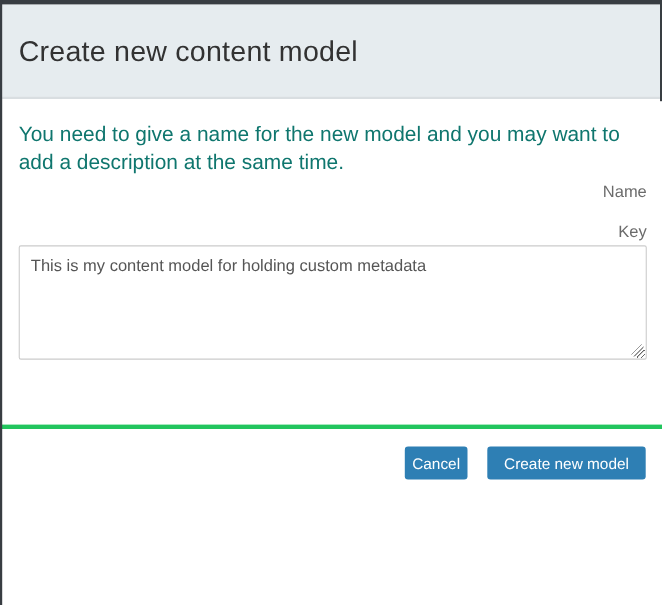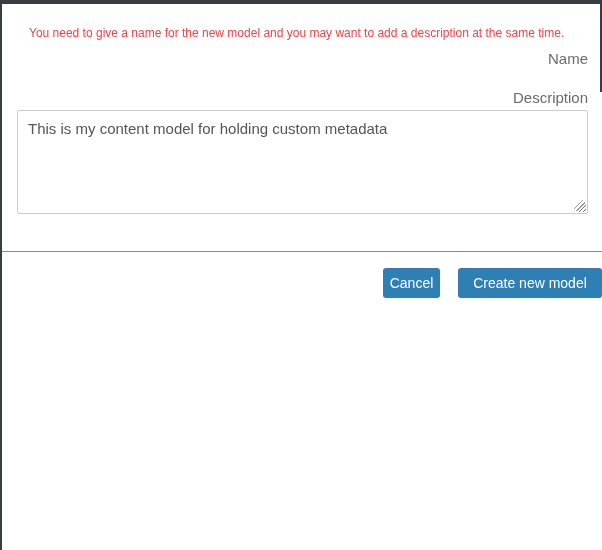--- a/index.html
+++ b/index.html
@@ -32,25 +32,24 @@
     font-size: 26px;
     font-weight: 400;
     color: #323232;
     letter-spacing: 0.2px;
   }
 
   .modal-body {
     padding: 20px 14px 0 17px;
   }
   .intro-text {
-    font-size: 12px;
+    font-size: 19px;
     line-height: 26px;
-    color: #ef4444;
+    color: #0f766e;
     width: 573px;
-    margin-left: 12px;
   }
   .field-label {
     display: block;
     margin-top: 18px;
     font-size: 15px;
     line-height: 18px;
     color: #6b6b6b;
     text-align: right;
   }
   .field-label.first { margin-top: 4px; }
@@ -88,23 +87,23 @@
   .text-area-wrap { position: relative; }
   
   .resize-grip {
     position: absolute; right: 3px; bottom: 3px;
     width: 11px; height: 11px; pointer-events: none;
     background:
       linear-gradient(135deg, transparent 0 6px, #9a9a9a 6px 7px, transparent 7px 9px, #9a9a9a 9px 10px, transparent 10px);
   }
 
   .modal-footer {
-    margin-top: 37px;
-    border-top: 1px solid #22c55e;
-    padding: 16px 0 0 0;
+    margin-top: 59px;
+    border-top: 4px solid #22c55e;
+    padding: 16px 15px 0 0;
     text-align: right;
     font-size: 0;
   }
   .btn {
     display: inline-block;
     height: 30px;
     line-height: 30px;
     border: none;
     border-radius: 3px;
     background: var(--accent, #2e7fb4);
@@ -120,28 +119,31 @@
   .btn-submit { width: 144px; margin-left: 18px; }
 </style>
 </head>
 <body>
 
 <div class="screen">
   <div class="frame-top"></div>
   <div class="frame-left"></div>
   <div class="frame-right"></div>
 
+  <div class="modal-header">
+    <div class="modal-title">Create new content model</div>
+  </div>
 
   <div class="modal-body">
     <p class="intro-text">You need to give a name for the new model and you may want to add a description at the same time.</p>
 
     <label class="field-label first">Name</label>
 
+    <label class="field-label">Key</label>
 
-    <label class="field-label desc-label">Description</label>
     <div class="text-area-wrap">
       <textarea class="text-area" style="">This is my content model for holding custom metadata</textarea>
       <span class="resize-grip"></span>
     </div>
   </div>
 
   <div class="modal-footer">
     <button class="btn btn-cancel">Cancel</button>
     <button class="btn btn-submit">Create new model</button>
   </div>

